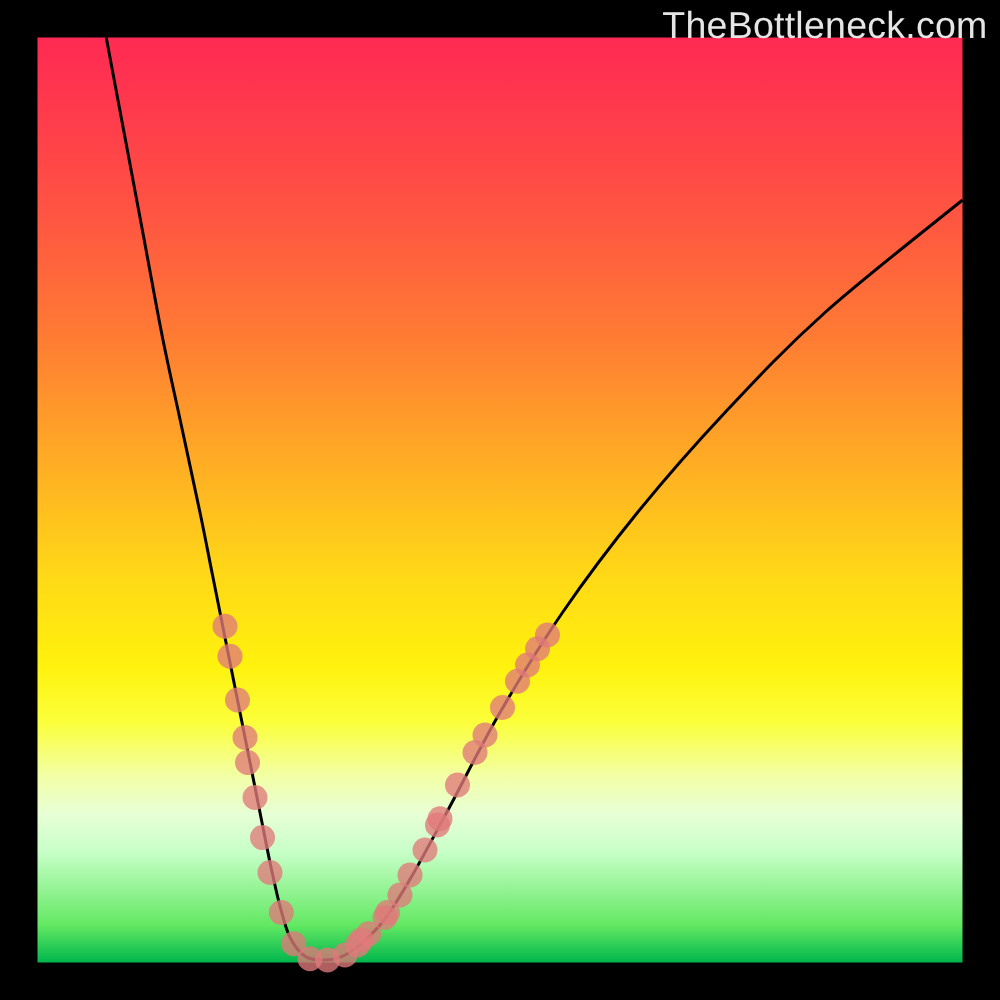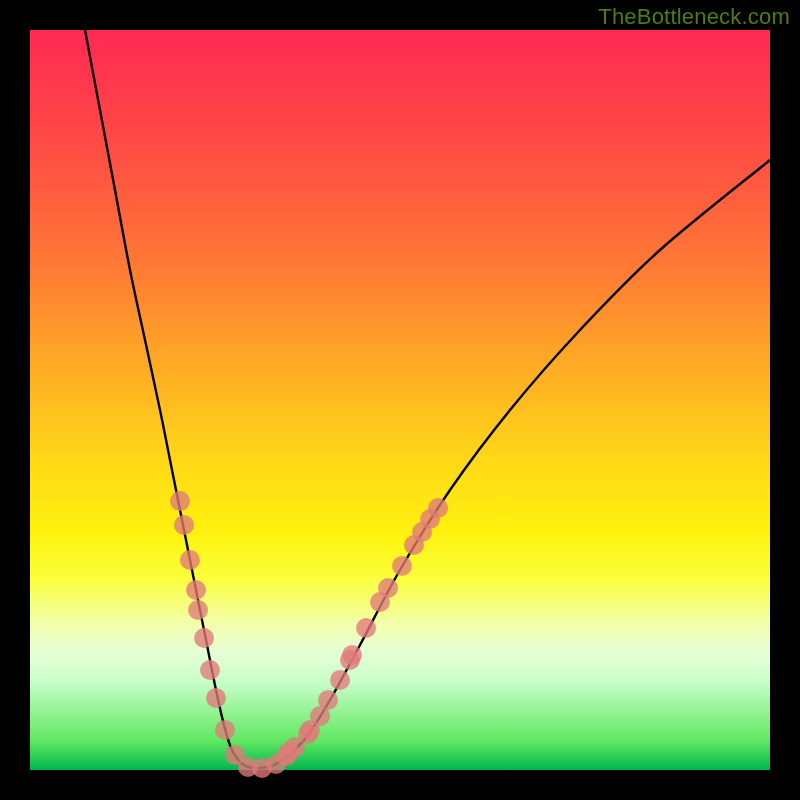--- a/index.html
+++ b/index.html
@@ -31,22 +31,22 @@
       #e7ffd6 84%,
       #c8ffc8 88%,
       #62e862 96%,
       #00b64d 100%
     );
   }
   .watermark {
     position: absolute;
     top: 4px;
     right: 10px;
-    color: #4d7c0f;
-    font-size: 22px;
+    color: #e5e5e5;
+    font-size: 30px;
     font-weight: 500;
     letter-spacing: 0.2px;
     user-select: none;
   }
   svg.plot {
     position: absolute;
     left: 0;
     top: 0;
     width: 740px;
     height: 740px;

